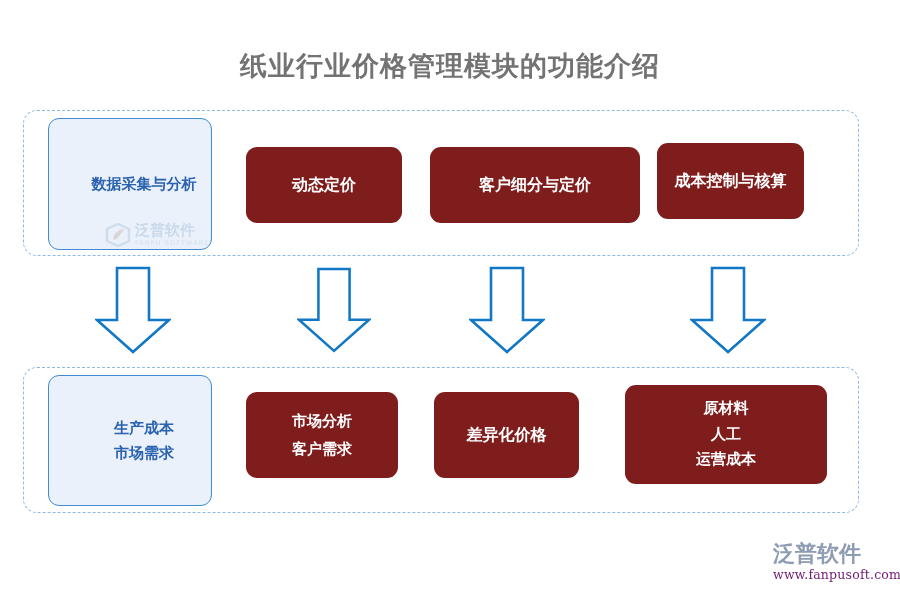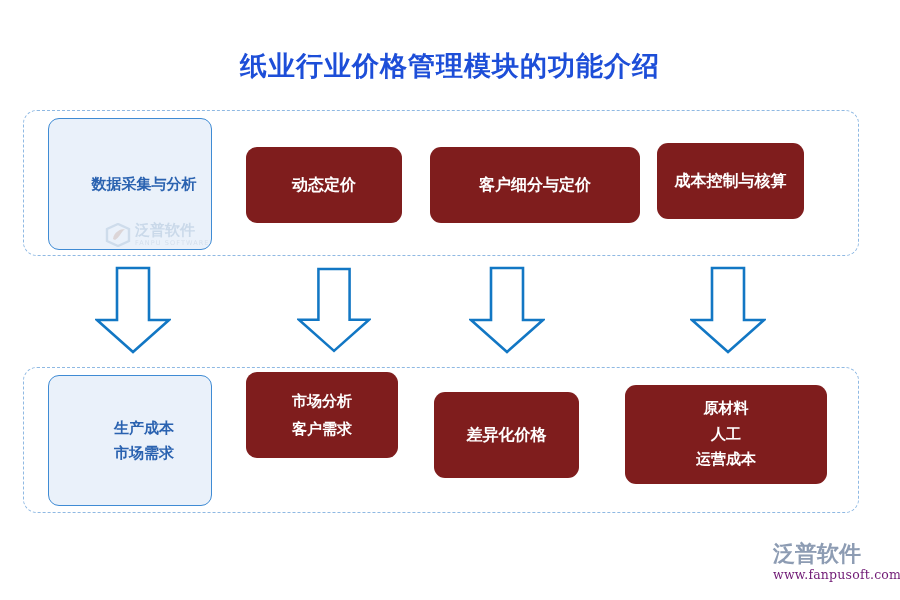--- a/index.html
+++ b/index.html
@@ -24,21 +24,21 @@
   
   .page-title {
     position: absolute;
     left: 0;
     top: 48px;
     width: 900px;
     text-align: center;
     font-family: "DejaVu Serif", "Liberation Serif", serif;
     font-size: 27px;
     font-weight: bold;
-    color: #1d4ed8;
+    color: #737373;
     letter-spacing: 1px;
   }
 
   
   .group-frame {
     position: absolute;
     border: 1.5px dashed #8fb9e3;
     border-radius: 14px;
     box-sizing: border-box;
     background: transparent;
@@ -75,21 +75,21 @@
   }
 
   
   #node-data-collection { left: 48px;  top: 118px; width: 164px; height: 132px; font-size: 15px; }
   #node-dynamic-pricing { left: 246px; top: 147px; width: 156px; height: 76px;  font-size: 16px; }
   #node-customer-seg    { left: 430px; top: 147px; width: 210px; height: 76px;  font-size: 16px; }
   #node-cost-control    { left: 657px; top: 143px; width: 147px; height: 76px;  font-size: 16px; }
 
   
   #node-raw-inputs      { left: 48px;  top: 375px; width: 164px; height: 131px; font-size: 15px; line-height: 1.65; }
-  #node-market-demand   { left: 246px; top: 372px; width: 152px; height: 86px;  font-size: 15px; line-height: 1.9; align-items: flex-end; }
+  #node-market-demand   { left: 246px; top: 392px; width: 152px; height: 86px;  font-size: 15px; line-height: 1.9; align-items: flex-end; }
   #node-diff-price      { left: 434px; top: 392px; width: 145px; height: 86px;  font-size: 16px; }
   #node-cost-items      { left: 625px; top: 385px; width: 202px; height: 99px;  font-size: 15px; line-height: 1.72; }
 
   
   .arrow {
     position: absolute;
   }
   #arrow-1 { left: 95px;  top: 266px; width: 76px; height: 88px; }
   #arrow-2 { left: 297px; top: 266px; width: 74px; height: 88px; }
   #arrow-3 { left: 469px; top: 266px; width: 76px; height: 88px; }

